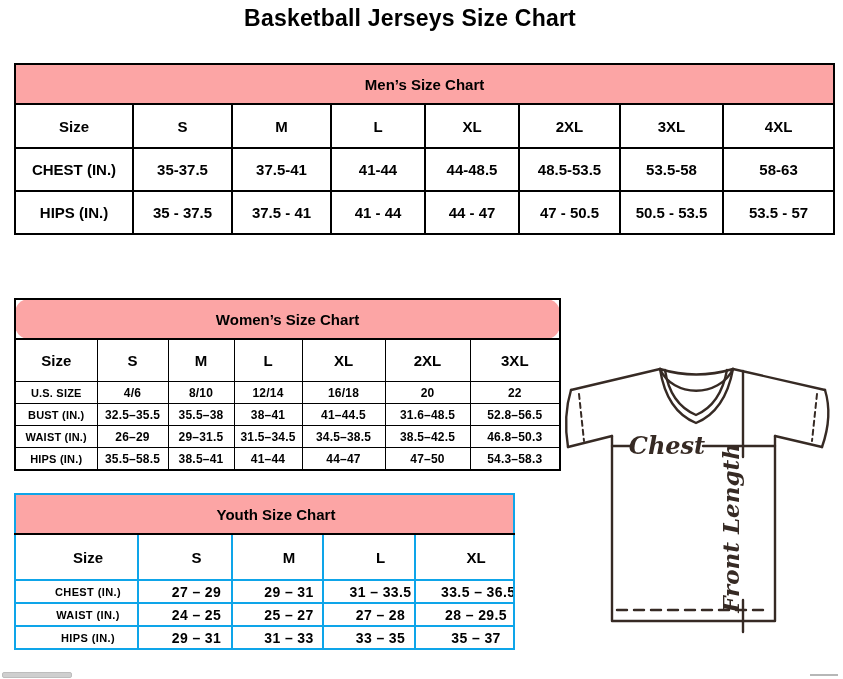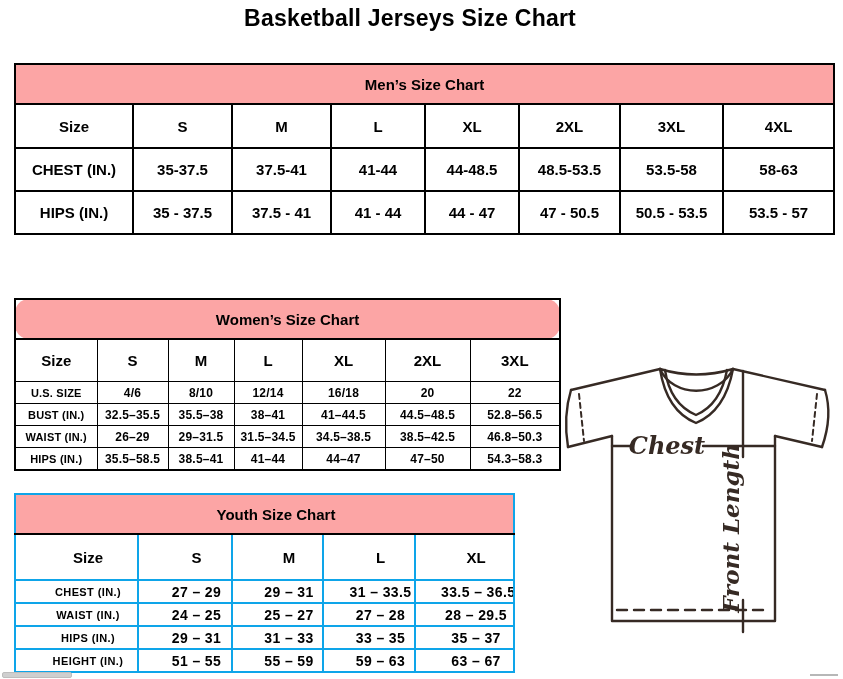--- a/index.html
+++ b/index.html
@@ -144,21 +144,21 @@
         <td>16/18</td>
         <td>20</td>
         <td>22</td>
       </tr>
       <tr>
         <td class="row-label">BUST (IN.)</td>
         <td>32.5–35.5</td>
         <td>35.5–38</td>
         <td>38–41</td>
         <td>41–44.5</td>
-        <td>44.5–48.5</td>
+        <td>31.6–48.5</td>
         <td>52.8–56.5</td>
       </tr>
       <tr>
         <td class="row-label">WAIST (IN.)</td>
         <td>26–29</td>
         <td>29–31.5</td>
         <td>31.5–34.5</td>
         <td>34.5–38.5</td>
         <td>38.5–42.5</td>
         <td>46.8–50.3</td>
@@ -210,27 +210,20 @@
         <td>27 – 28</td>
         <td>28 – 29.5</td>
       </tr>
       <tr>
         <td class="row-label">HIPS (IN.)</td>
         <td>29 – 31</td>
         <td>31 – 33</td>
         <td>33 – 35</td>
         <td>35 – 37</td>
       </tr>
-      <tr>
-        <td class="row-label">HEIGHT (IN.)</td>
-        <td>51 – 55</td>
-        <td>55 – 59</td>
-        <td>59 – 63</td>
-        <td>63 – 67</td>
-      </tr>
     </tbody>
   </table>
 
 <div class="jersey-wrap">
   <svg width="288" height="312" viewBox="0 0 288 312">
     <g fill="none" stroke="#362a24" stroke-width="2.4" stroke-linejoin="round" stroke-linecap="round">
 
       <path d="M16,30 L105,9"></path>
       <path d="M178,9 L270,30"></path>
 

